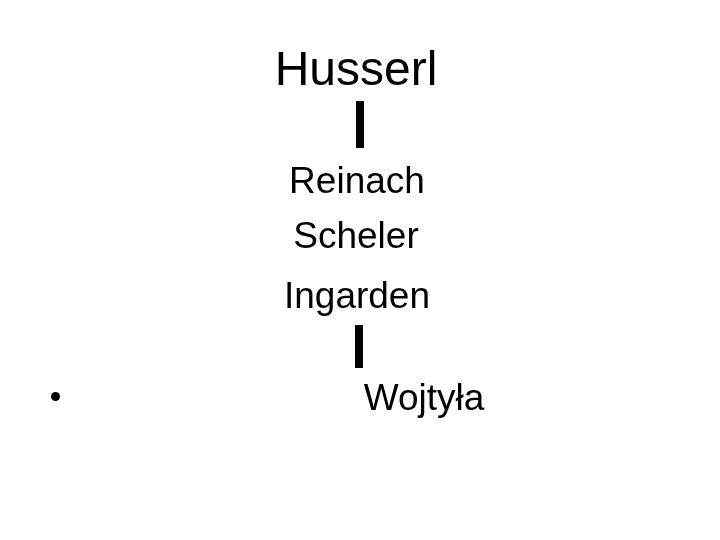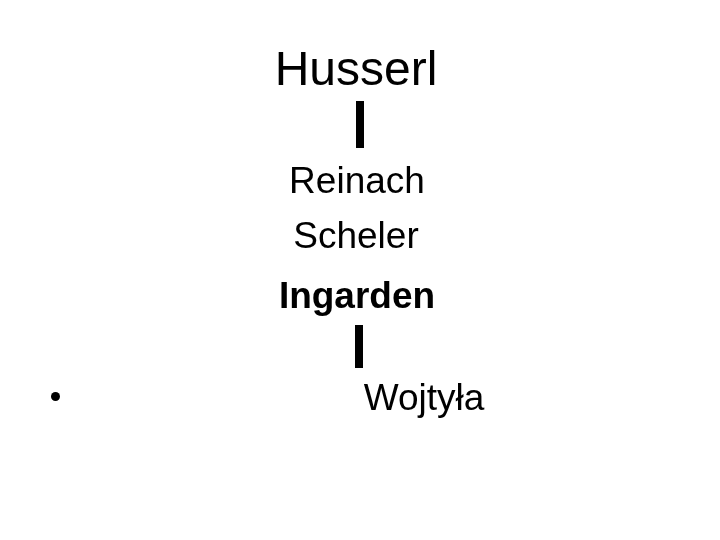--- a/index.html
+++ b/index.html
@@ -30,21 +30,21 @@
   .title {
     left: 356px;
     top: 45px;
     font-size: 48px;
   }
   .name {
     font-size: 37px;
   }
   .name-reinach  { left: 357px; top: 162px; }
   .name-scheler  { left: 356px; top: 217px; }
-  .name-ingarden { left: 357px; top: 277px; font-weight: bold; }
+  .name-ingarden { left: 357px; top: 277px; }
   .name-wojtyla  { left: 424px; top: 379px; text-align: right; }
   .connector {
     position: absolute;
     background: #000000;
   }
   .connector-1 { left: 356px; top: 101px; width: 8px; height: 47px; }
   .connector-2 { left: 355px; top: 325px; width: 8px; height: 43px; }
   .bullet-dot {
     position: absolute;
     left: 51px;

